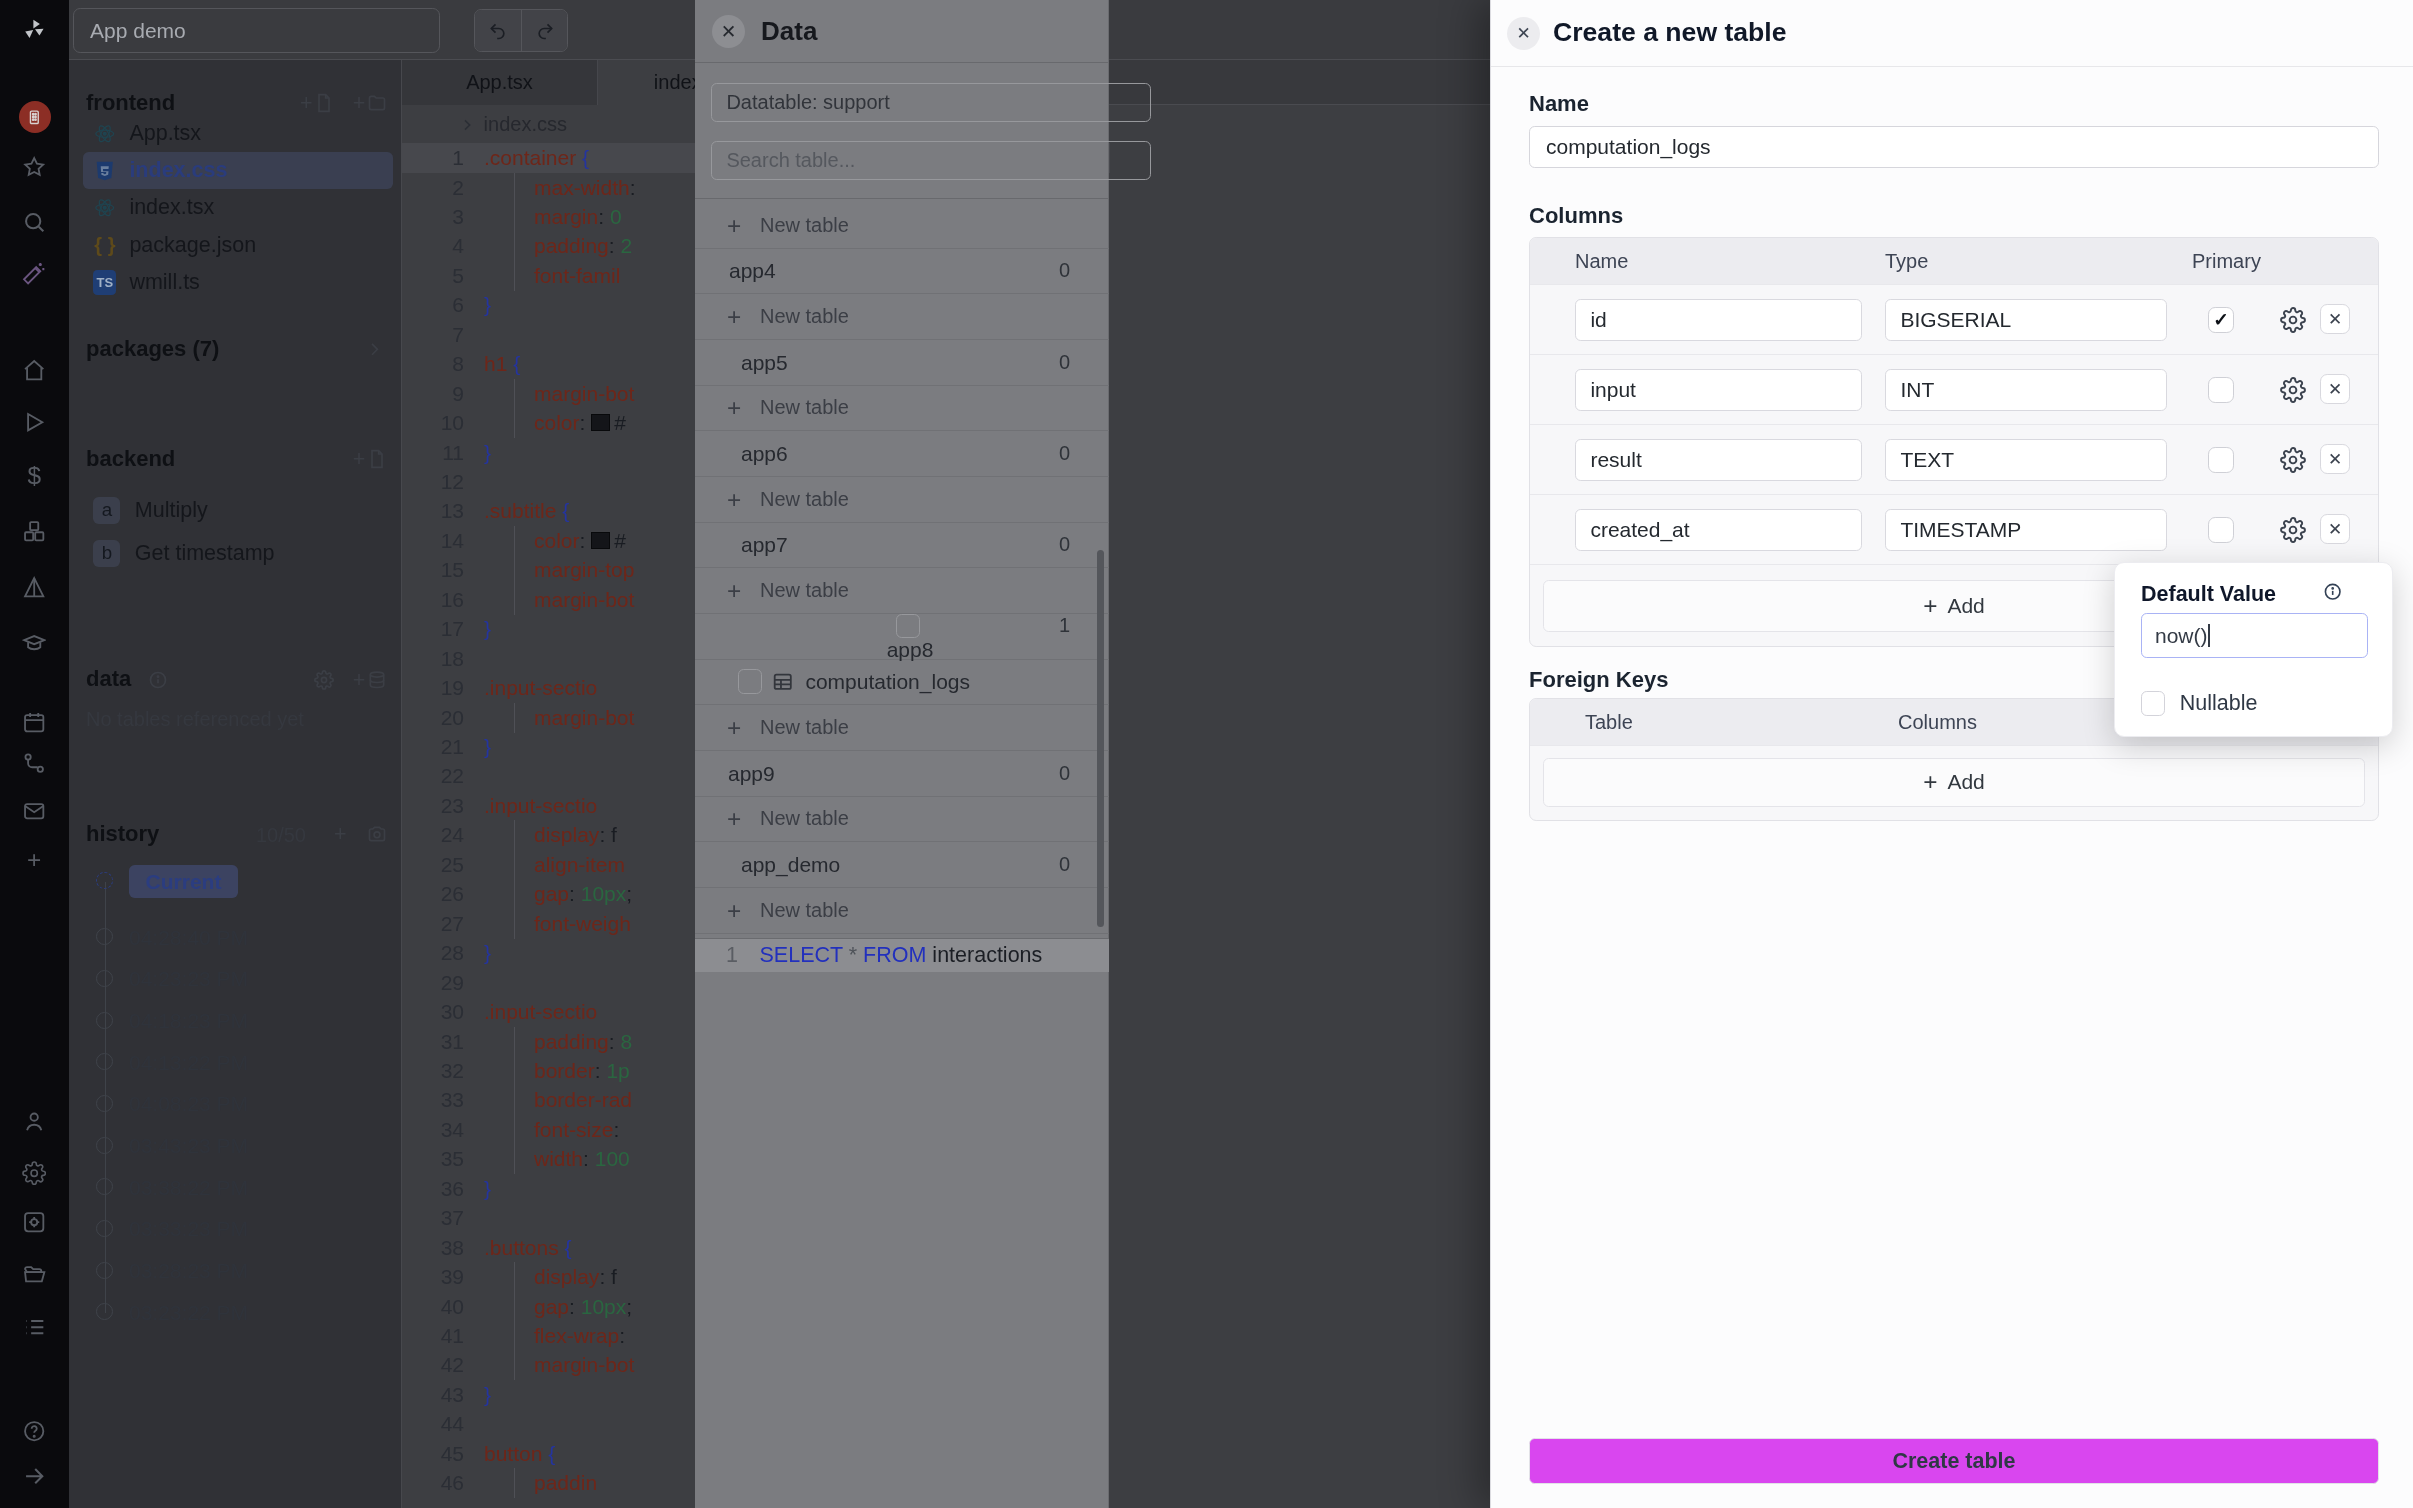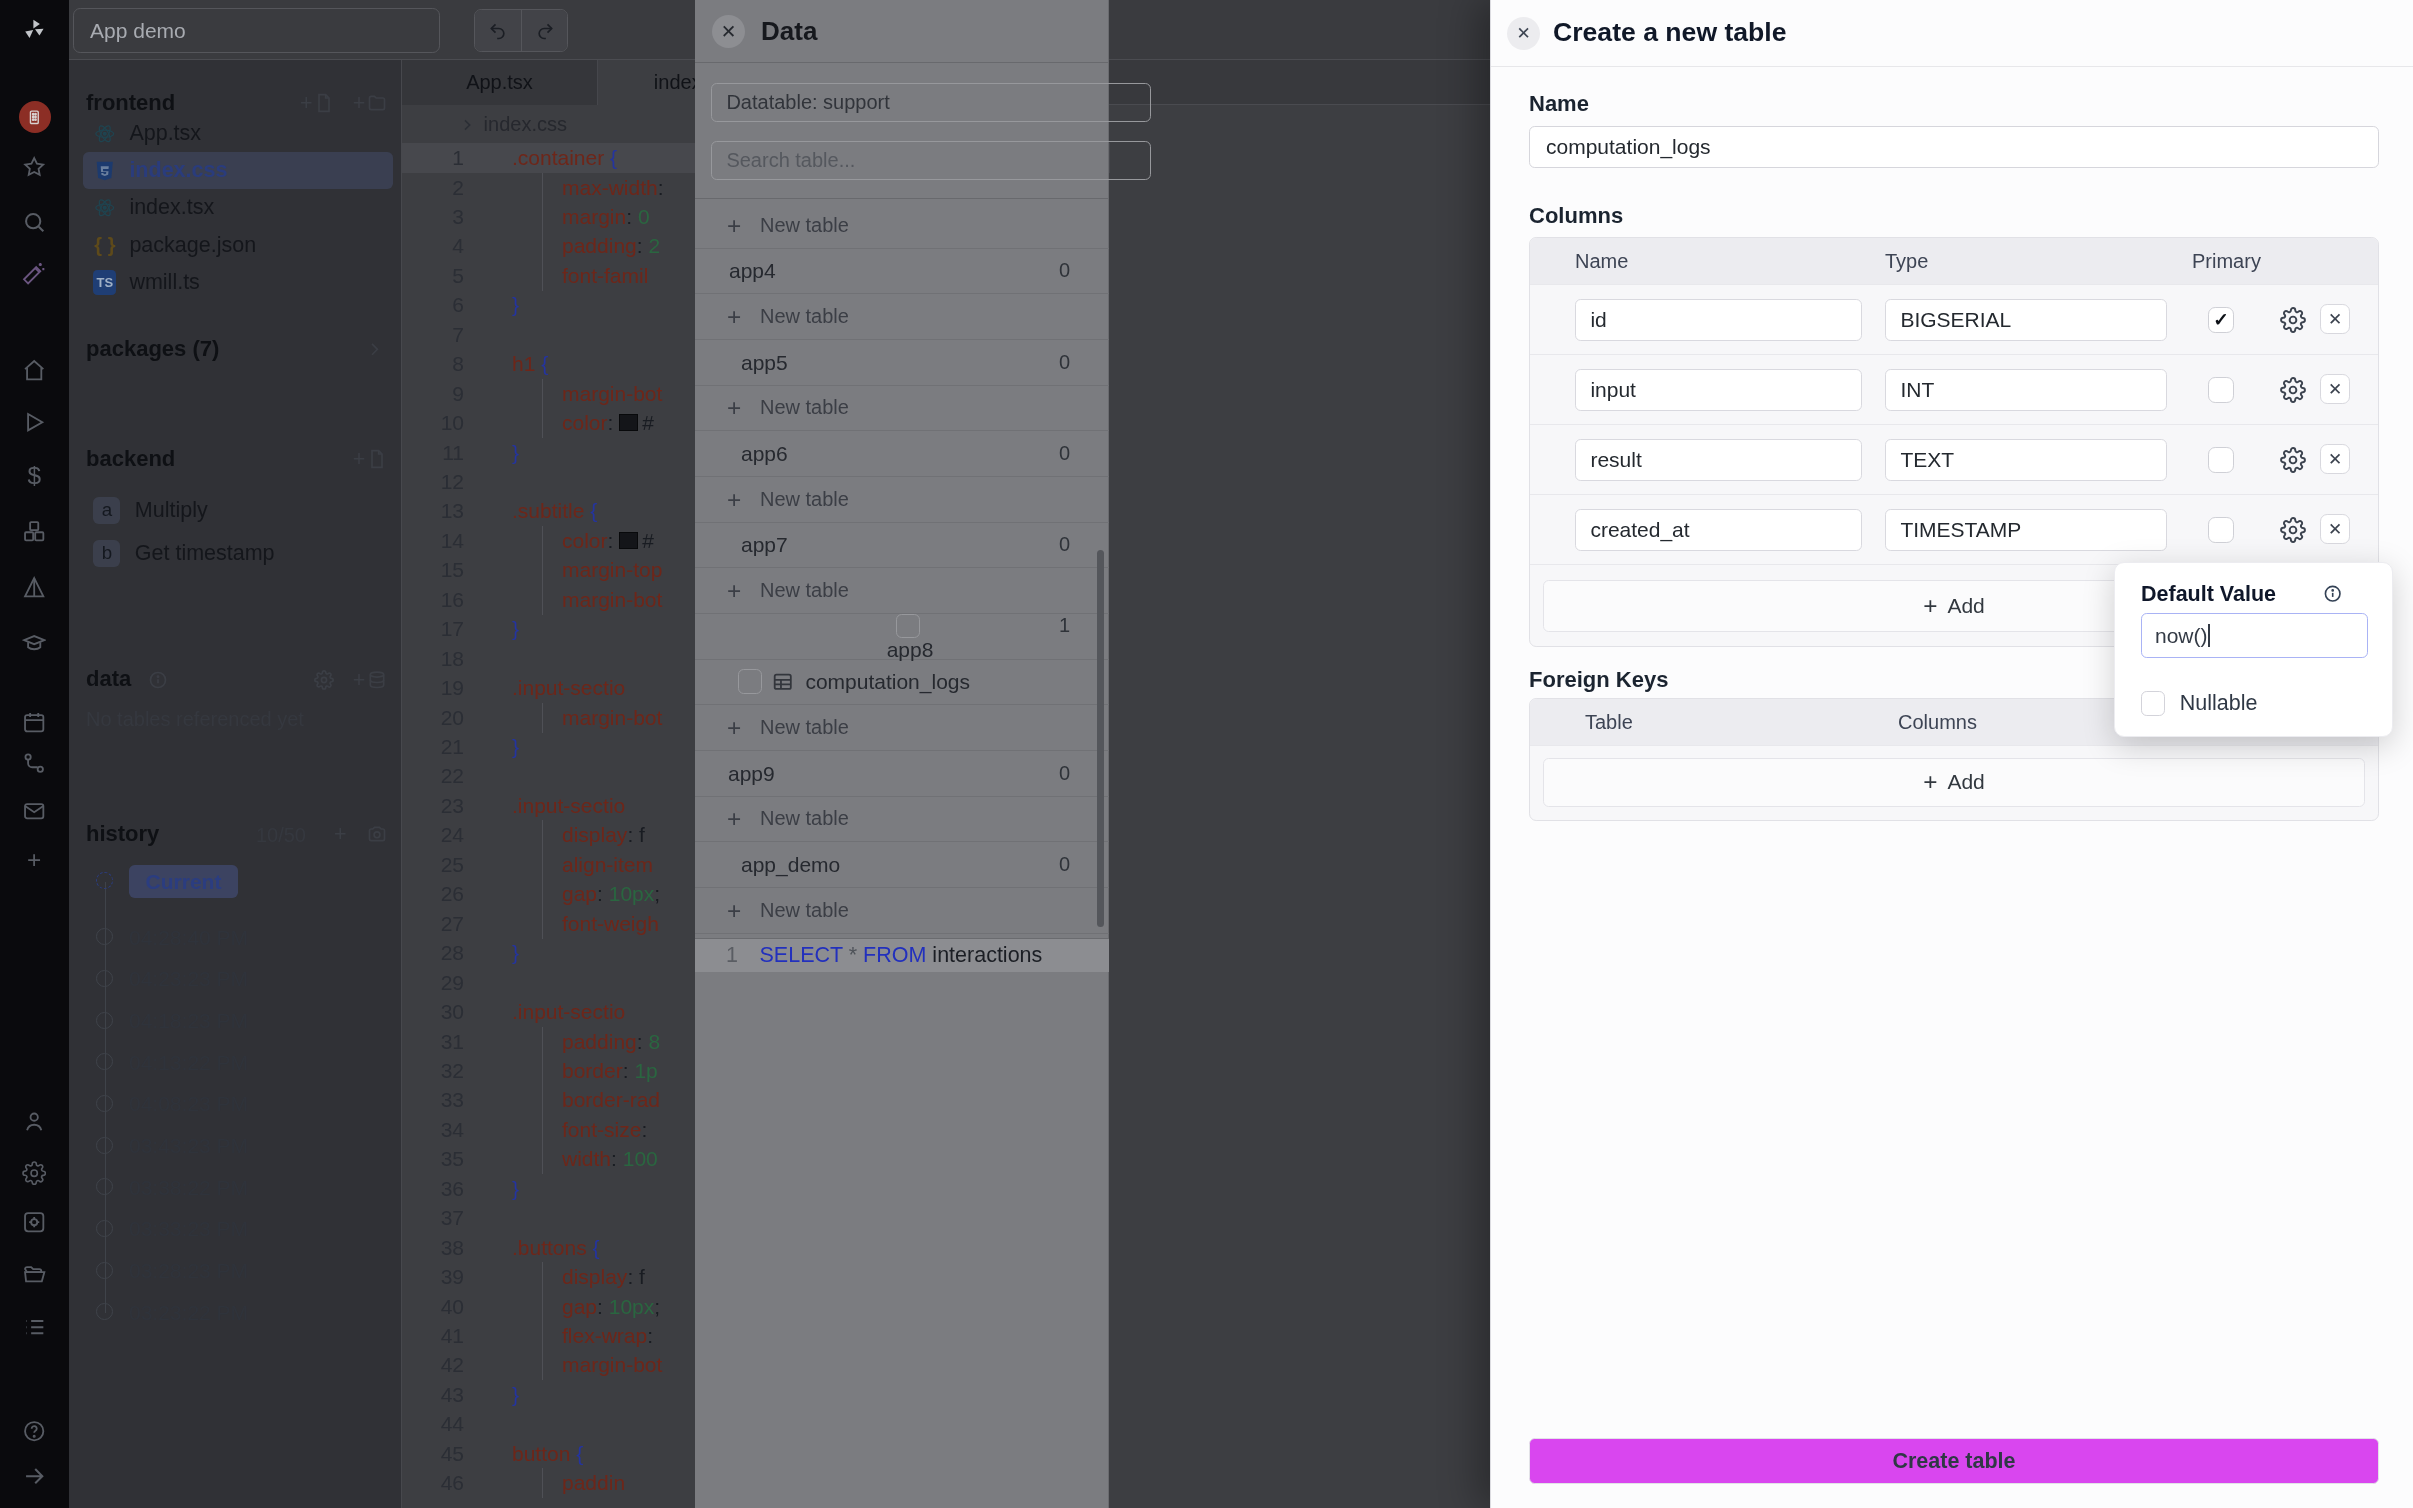--- a/index.html
+++ b/index.html
@@ -45,21 +45,21 @@
   .tabbar{position:absolute;left:0;top:0;width:1088px;height:45px;background:#38393d;border-bottom:0.7px solid #4a4b50;display:flex;}
   .tab{width:196px;height:45px;display:flex;align-items:center;justify-content:center;font-size:20px;color:#101217;border-right:0.7px solid #46474c;background:#35363a;}
   .tab.active{background:#3d3e42;}
   .crumb{position:absolute;left:0;top:45px;width:1088px;height:39px;display:flex;align-items:center;padding-left:57px;background:#3d3e42;}
   .crumb svg{width:16px;height:16px;stroke:#2b2e35;fill:none;stroke-width:2.4;margin-right:8.6px;}
   .crumb span{font-size:20px;color:#26282e;}
   .code{position:absolute;left:0;top:83px;width:1088px;height:1365px;font-family:"DejaVu Sans Mono",monospace;font-size:21px;}
   .hl1{position:absolute;left:0;top:0;height:29.5px;width:708px;background:#47484d;}
   .cl{position:absolute;left:0;display:flex;height:29.5px;line-height:29.5px;width:100%;}
   .ln{width:62px;flex:none;text-align:right;color:#2b2e35;}
-  .ct{margin-left:48px;white-space:pre;position:relative;}
+  .ct{margin-left:20px;white-space:pre;position:relative;}
   .cl.ind .ct{padding-left:50px;}
   .cl.ind .ct::before{content:'';position:absolute;left:30px;top:0;bottom:0;border-left:0.7px solid #4f5056;}
   .ct .r{color:#6e2619;}
   .ct .d{color:#191c22;}
   .ct .g{color:#2a6640;}
   .ct .b{color:#2434a0;}
   .sw{display:inline-block;width:18.7px;height:17px;background:#141519;border:1.4px solid #08090b;vertical-align:-1.4px;margin-right:4.3px;}
   
   .datapanel{position:absolute;left:695px;top:0;width:414px;height:1508px;background:#7b7c80;border-right:0.7px solid #6a6b6f;}
   .dp-head{position:absolute;left:0;top:0;width:100%;height:63px;border-bottom:0.7px solid #68696d;}
@@ -95,21 +95,21 @@
   .gt-head span{position:absolute;top:12.2px;font-size:20px;color:#3d4454;}
   .col-row{position:relative;height:70px;border-top:0.7px solid #e8e8ec;}
   .cell-in{position:absolute;top:13.6px;height:42px;background:#fff;border:0.7px solid #d9d9df;border-radius:5.7px;font-size:21px;color:#24292f;padding:0 14.4px;outline:none;}
   .pck{position:absolute;top:21.5px;width:26px;height:26px;border-radius:7.2px;border:0.7px solid #cfd0d6;background:#fff;display:flex;align-items:center;justify-content:center;font-size:18.7px;font-weight:700;color:#0d1117;}
   .rowic{position:absolute;top:21.5px;width:26px;height:26px;color:#3c434f;}
   .rowic svg{width:26px;height:26px;stroke:#3c434f;fill:none;stroke-width:1.8;}
   .xbtn{position:absolute;top:19.4px;width:30px;height:30px;border:0.7px solid #d8d8de;border-radius:7.2px;background:#fff;display:flex;align-items:center;justify-content:center;font-size:17px;color:#3c434f;}
   .addbtn{position:absolute;height:52px;background:#fbfbfc;border:0.7px solid #e4e4e9;border-radius:5.7px;display:flex;align-items:center;justify-content:center;font-size:21px;color:#32383f;}
   .addbtn .pl{font-size:24.4px;margin-right:10px;line-height:21.5px;}
   .popover{position:absolute;left:623px;top:562px;width:279px;height:175px;background:#fff;border:0.7px solid #ececf0;border-radius:10px;box-shadow:0 8.6px 32px rgba(0,0,0,0.18);z-index:5;}
-  .pop-label{position:absolute;left:26px;top:18.7px;font-size:21.5px;font-weight:700;color:#0f172a;display:flex;align-items:center;gap:37px;}
+  .pop-label{position:absolute;left:26px;top:18.7px;font-size:21.5px;font-weight:700;color:#0f172a;display:flex;align-items:flex-start;gap:37px;}
   .pop-label svg{width:19.4px;height:19.4px;stroke:#334155;fill:none;stroke-width:2;margin-left:10px;}
   .pop-input{position:absolute;left:26px;top:50px;width:227px;height:45px;border:1.4px solid #a9b3f5;border-radius:5.7px;display:flex;align-items:center;padding:0 13px;font-size:21px;color:#333a45;background:#fff;}
   .caret{display:inline-block;width:1.4px;height:23px;background:#333a45;margin-left:0.7px;}
   .nullable{position:absolute;left:26px;top:128px;display:flex;align-items:center;}
   .nullable .nck{width:24.4px;height:24.4px;border:0.7px solid #d3d3da;border-radius:5.7px;background:#fff;}
   .nullable span{margin-left:14.4px;font-size:21.5px;color:#2f3845;}
   .createbtn{position:absolute;left:38px;top:1438px;width:850px;height:46px;background:#d946ef;border:0.7px solid #e2e2e7;border-radius:5.7px;display:flex;align-items:center;justify-content:center;font-size:21.5px;font-weight:600;color:#2f3845;}
 </style>
 </head>
 <body>

